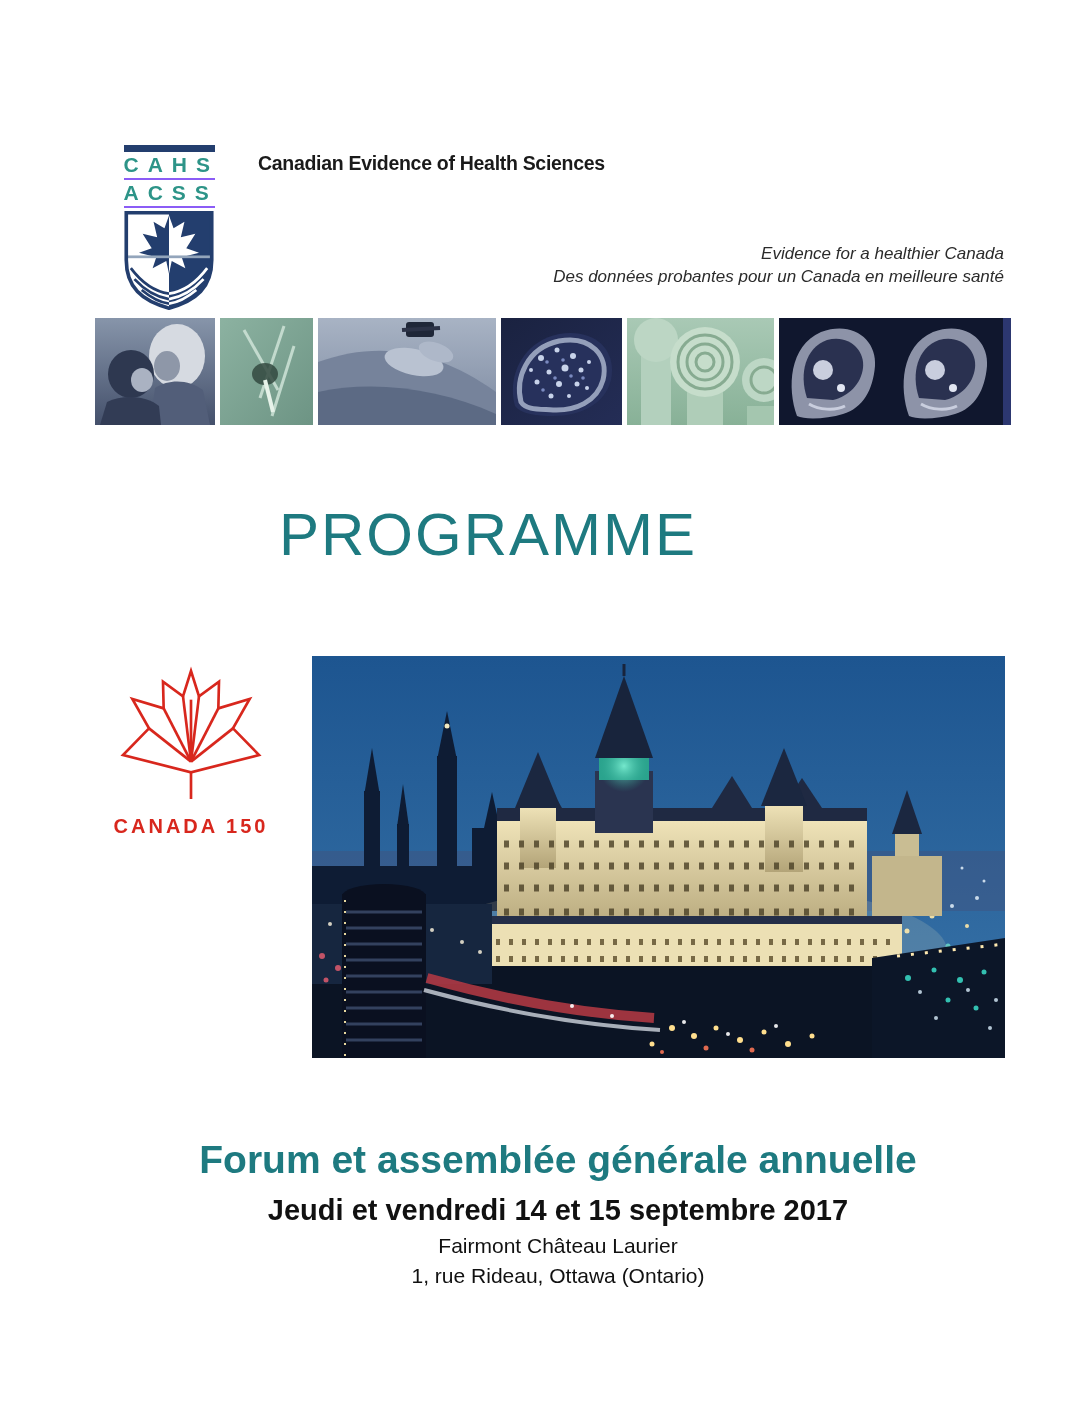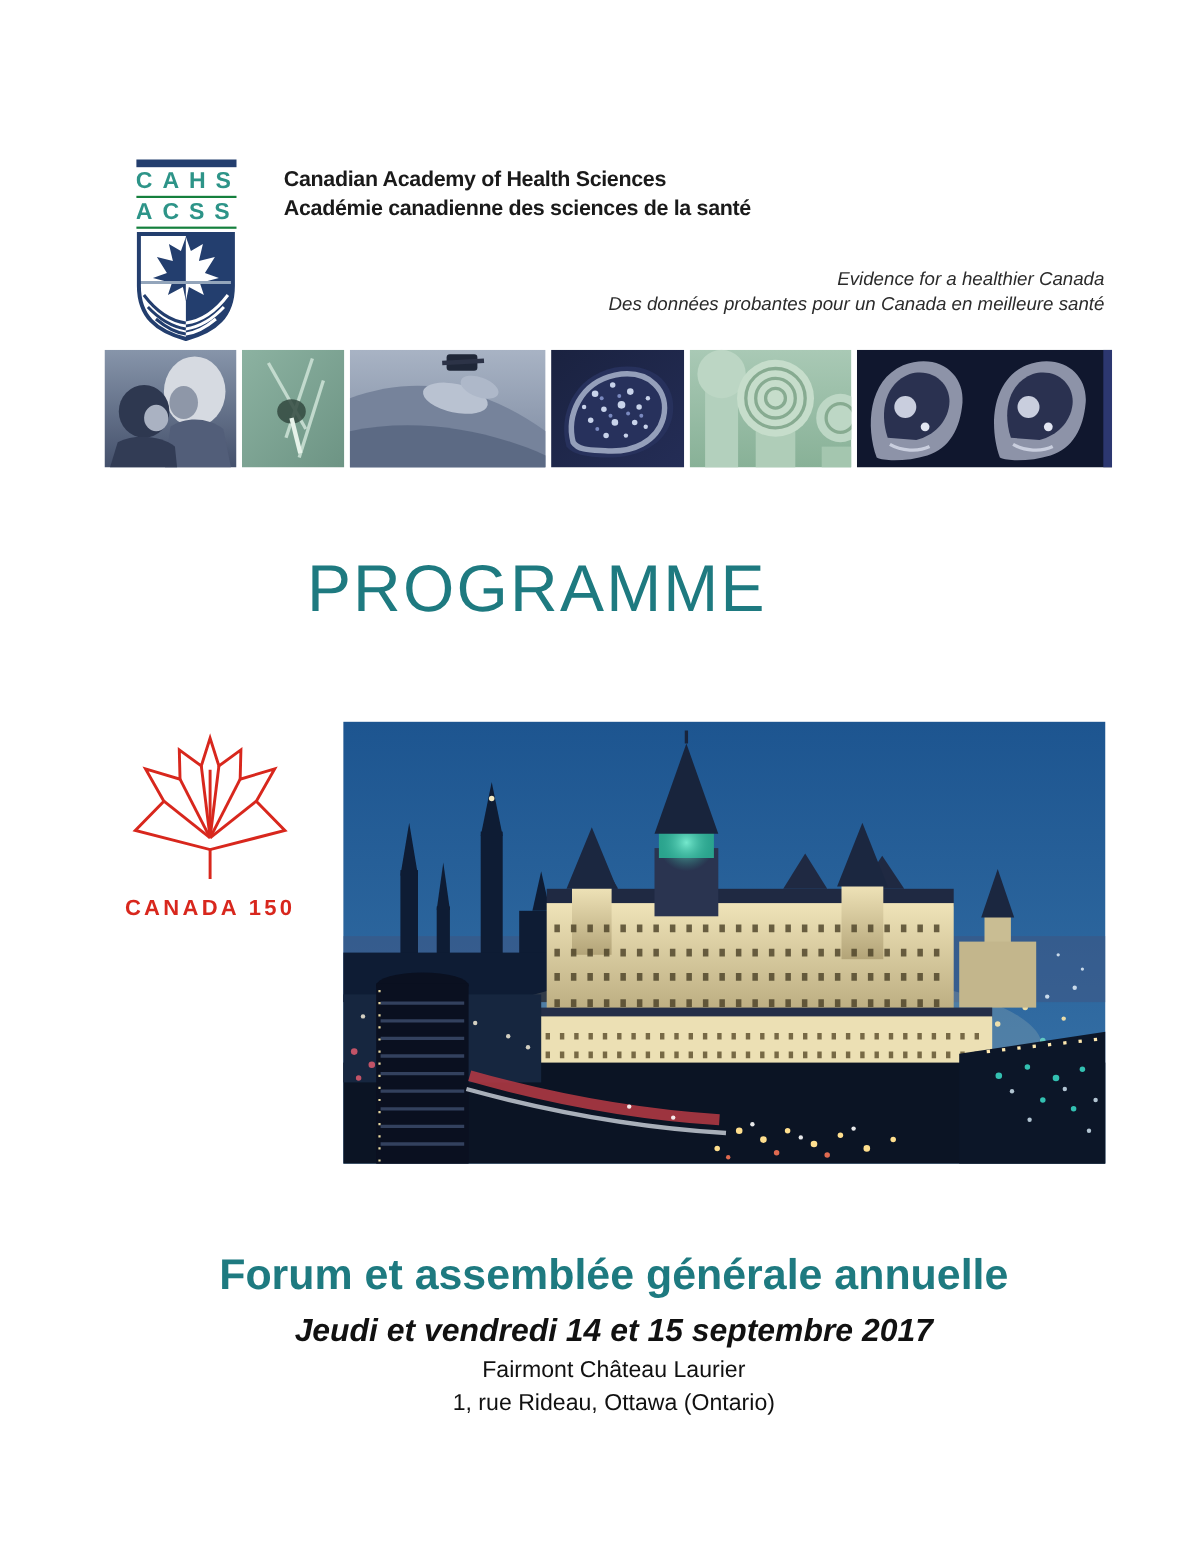--- a/index.html
+++ b/index.html
@@ -29,21 +29,21 @@
   }
   .logo-acronym {
     width: 91px;
     margin: 0 auto;
     text-align: justify;
     font-weight: 700;
     font-size: 21px;
     letter-spacing: 9px;
     color: #2d9488;
     line-height: 26px;
-    border-bottom: 2px solid #15803d;
+    border-bottom: 2px solid #8b5cf6;
     white-space: nowrap;
     overflow: hidden;
   }
   .logo-shield {
     width: 96px; height: 100px;
     margin: 2px auto 0 auto;
     display: block;
   }
   .org-names {
     position: absolute;
@@ -122,21 +122,20 @@
   .event-title {
     font-size: 39px;
     font-weight: 700;
     color: #1e7a80;
     margin-bottom: 12px;
   }
   .event-dates {
     font-size: 29px;
     font-weight: 700;
     margin-bottom: 7px;
-    font-style: italic;
   }
   .event-venue, .event-address {
     font-size: 21px;
     font-weight: 400;
     margin-bottom: 6px;
   }
 </style>
 </head>
 <body>
 
@@ -177,22 +176,21 @@
             <path d="M80,88 C68,98 58,102 50,103"></path>
           </g>
         </g>
         <rect x="0" y="50" width="100" height="3" fill="#93a5bb"></rect>
       </g>
       <path d="M3,3 H97 V55 C97,85 80,100 50,108 C20,100 3,85 3,55 Z" fill="none" stroke="#233e6e" stroke-width="4"></path>
     </svg>
   </div>
 
   <div class="org-names">
-    <div>Canadian Academy of Health Sciences</div>
-    <div>Académie canadienne des sciences de la santé</div>
+    <div>Canadian Evidence of Health Sciences</div>
   </div>
 
   <div class="tagline">
     <div>Evidence for a healthier Canada</div>
     <div>Des données probantes pour un Canada en meilleure santé</div>
   </div>
 
   <div class="photo-strip">
     <div class="tile" style="width:120px">
       <svg viewBox="0 0 120 107" preserveAspectRatio="none">

